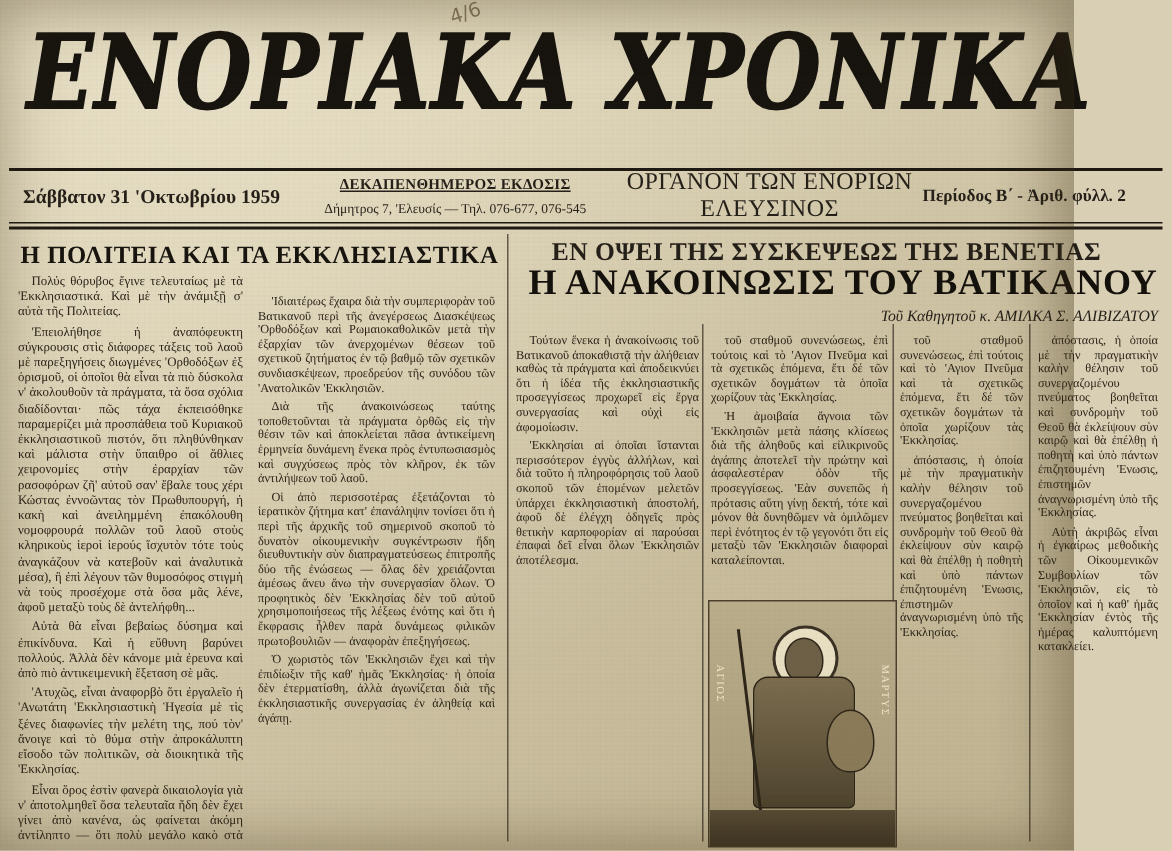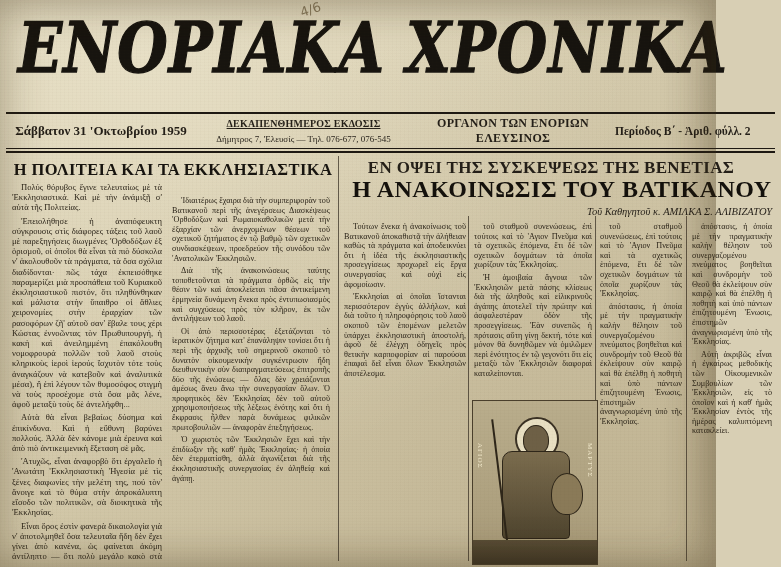--- a/index.html
+++ b/index.html
@@ -55,21 +55,21 @@
   .rule.r2{top:148px;height:1px;}
   .rule.r3{top:151px;height:2px;}
   .infobar{
     position:absolute;left:6px;top:114px;width:769px;height:34px;
     display:flex;align-items:center;
   }
   .infoL{width:190px;text-align:center;font-size:13px;font-weight:bold;}
   .infoC{width:215px;text-align:center;line-height:12px;}
   .infoC .l1{font-size:10px;font-weight:bold;letter-spacing:.2px;text-decoration:underline;}
   .infoC .l2{font-size:9px;margin-top:3px;}
-  .infoR1{flex:1;text-align:center;font-size:12px;font-weight:bold;letter-spacing:.3px;}
+  .infoR1{flex:1;text-align:center;font-size:16px;font-weight:normal;letter-spacing:.3px;}
   .infoR2{width:160px;text-align:left;font-size:11.5px;font-weight:bold;}
   
   .hl-left{
     position:absolute;left:8px;top:160px;width:330px;text-align:center;
     font-size:16.5px;font-weight:bold;letter-spacing:.4px;color:#17140f;
   }
   .kicker{
     position:absolute;left:341px;top:158px;width:420px;text-align:center;
     font-size:17px;font-weight:bold;letter-spacing:.3px;
   }

